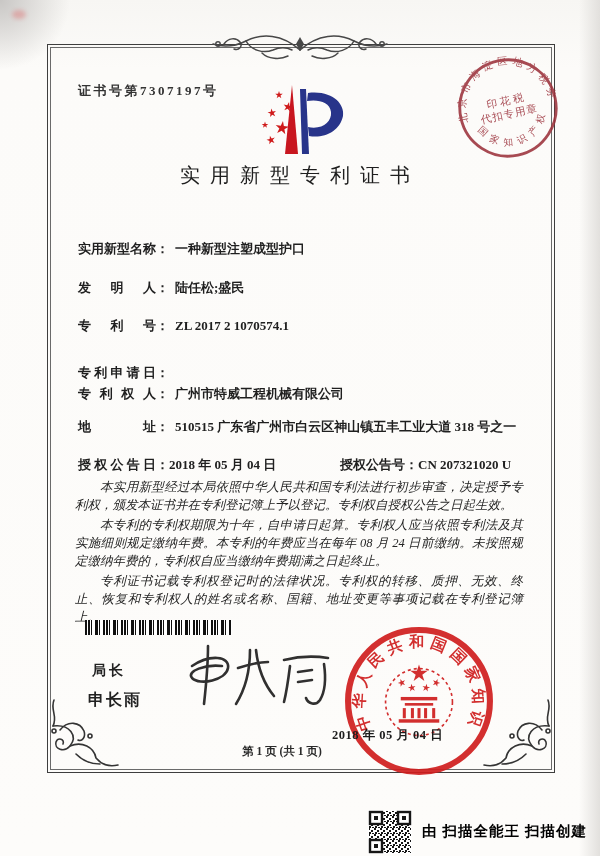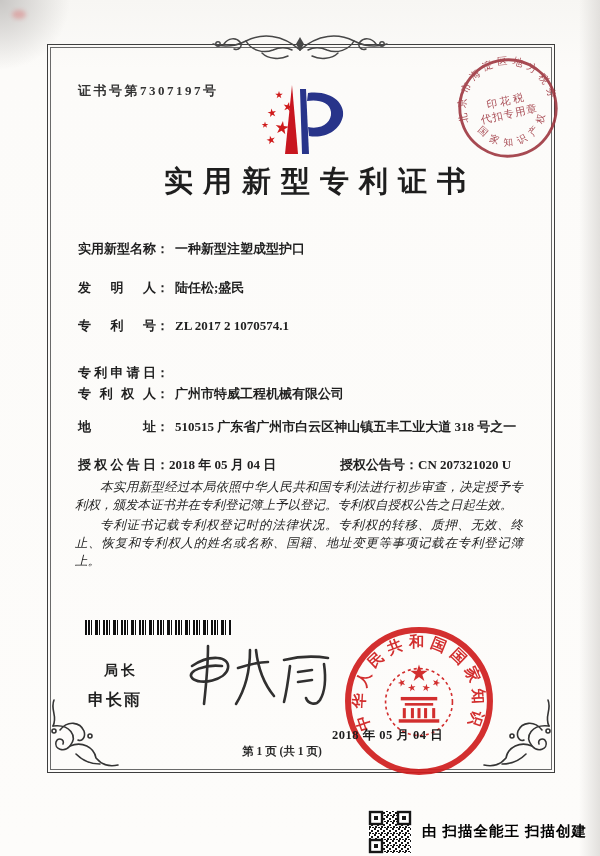--- a/index.html
+++ b/index.html
@@ -16,21 +16,21 @@
     background:#d77;opacity:.45;filter:blur(2px);}
   
   .frame{position:absolute;left:47px;top:44px;width:506px;height:727px;
     border:1.6px solid #3e3e3e;}
   .frame::before{content:"";position:absolute;inset:2px;border:1px solid #6a6a6a;}
   
   .cert-no{position:absolute;left:78px;top:82px;font-size:13px;letter-spacing:2.5px;
     font-weight:600;color:#333;text-align:center;}
   .logo{position:absolute;left:252px;top:80px;}
   .title{position:absolute;left:47px;top:162px;width:506px;text-align:center;
-    font-size:29px;font-weight:700;letter-spacing:10px;color:#1e1e1e;margin-left:20px;}
+    font-size:20px;font-weight:400;letter-spacing:10px;color:#1e1e1e;}
   .tax-stamp{position:absolute;left:456px;top:56px;transform:rotate(-12deg);opacity:.88;}
   
   .row{position:absolute;left:78px;width:447px;display:flex;font-size:13px;
     color:#1f1f1f;font-weight:600;line-height:18px;}
   .flabel{display:inline-block;width:78px;text-align-last:justify;text-justify:distribute;
     flex:0 0 78px;}
   .fcolon{flex:0 0 auto;}
   .fvalue{flex:1 1 auto;margin-left:6px;}
   .r1{top:240px}.r2{top:279px}.r3{top:317px}.r4{top:364px}.r5{top:385px}
   .r6{top:418px}.r7{top:456px}
@@ -38,21 +38,21 @@
   
   .paras{position:absolute;left:75px;top:478px;width:452px;font-size:12.5px;
     line-height:18px;color:#242424;font-style:italic;text-align:justify;}
   .paras p{margin:0 4px 2px 0;text-indent:2em;}
   
   .barcode{position:absolute;left:85px;top:620px;width:147px;height:15px;
     background:repeating-linear-gradient(90deg,
       #101010 0 2px,#fff 2px 3px,#101010 3px 5px,#fff 5px 6px,
       #101010 6px 7px,#fff 7px 10px,#101010 10px 13px,#fff 13px 14px,
       #101010 14px 15px,#fff 15px 18px);}
-  .director-title{position:absolute;left:104px;top:662px;font-size:14px;font-weight:700;
+  .director-title{position:absolute;left:92px;top:662px;font-size:14px;font-weight:700;
     letter-spacing:3px;font-family:"Liberation Sans","DejaVu Sans",sans-serif;}
   .director-name{position:absolute;left:88px;top:690px;font-size:16px;font-weight:700;
     letter-spacing:2px;font-family:"Liberation Sans","DejaVu Sans",sans-serif;}
   .sig{position:absolute;left:176px;top:640px;}
   .seal{position:absolute;left:343px;top:625px;}
   .seal-date{position:absolute;left:332px;top:727px;font-size:12.5px;font-weight:600;
     color:#1c1c1c;letter-spacing:.5px;white-space:nowrap;}
   .page-info{position:absolute;left:47px;top:744px;width:470px;text-align:center;
     font-size:11.5px;font-weight:600;color:#2a2a2a;}
   
@@ -158,20 +158,21 @@
 </div>
 <div class="row r7">
   <span class="flabel">授权公告日</span>
     <span class="fcolon">：</span>
     <span>2018 年 05 月 04 日</span>
   <span class="grant-no"><span>授权公告号</span><span>：</span><span>CN 207321020 U</span></span>
 </div>
 
 <div class="paras">
   <p>本实用新型经过本局依照中华人民共和国专利法进行初步审查，决定授予专利权，颁发本证书并在专利登记簿上予以登记。专利权自授权公告之日起生效。</p>
+  <p>本专利的专利权期限为十年，自申请日起算。专利权人应当依照专利法及其实施细则规定缴纳年费。本专利的年费应当在每年 08 月 24 日前缴纳。未按照规定缴纳年费的，专利权自应当缴纳年费期满之日起终止。</p>
   <p>专利证书记载专利权登记时的法律状况。专利权的转移、质押、无效、终止、恢复和专利权人的姓名或名称、国籍、地址变更等事项记载在专利登记簿上。</p>
 </div>
 
 <div class="barcode"></div>
 
 <div class="director-title">局长</div>
 <div class="director-name">申长雨</div>
 
 <svg class="sig" width="165" height="75" viewBox="0 0 165 75">
   <g stroke="#1b1b1b" stroke-width="2.6" fill="none" stroke-linecap="round" opacity=".9">

